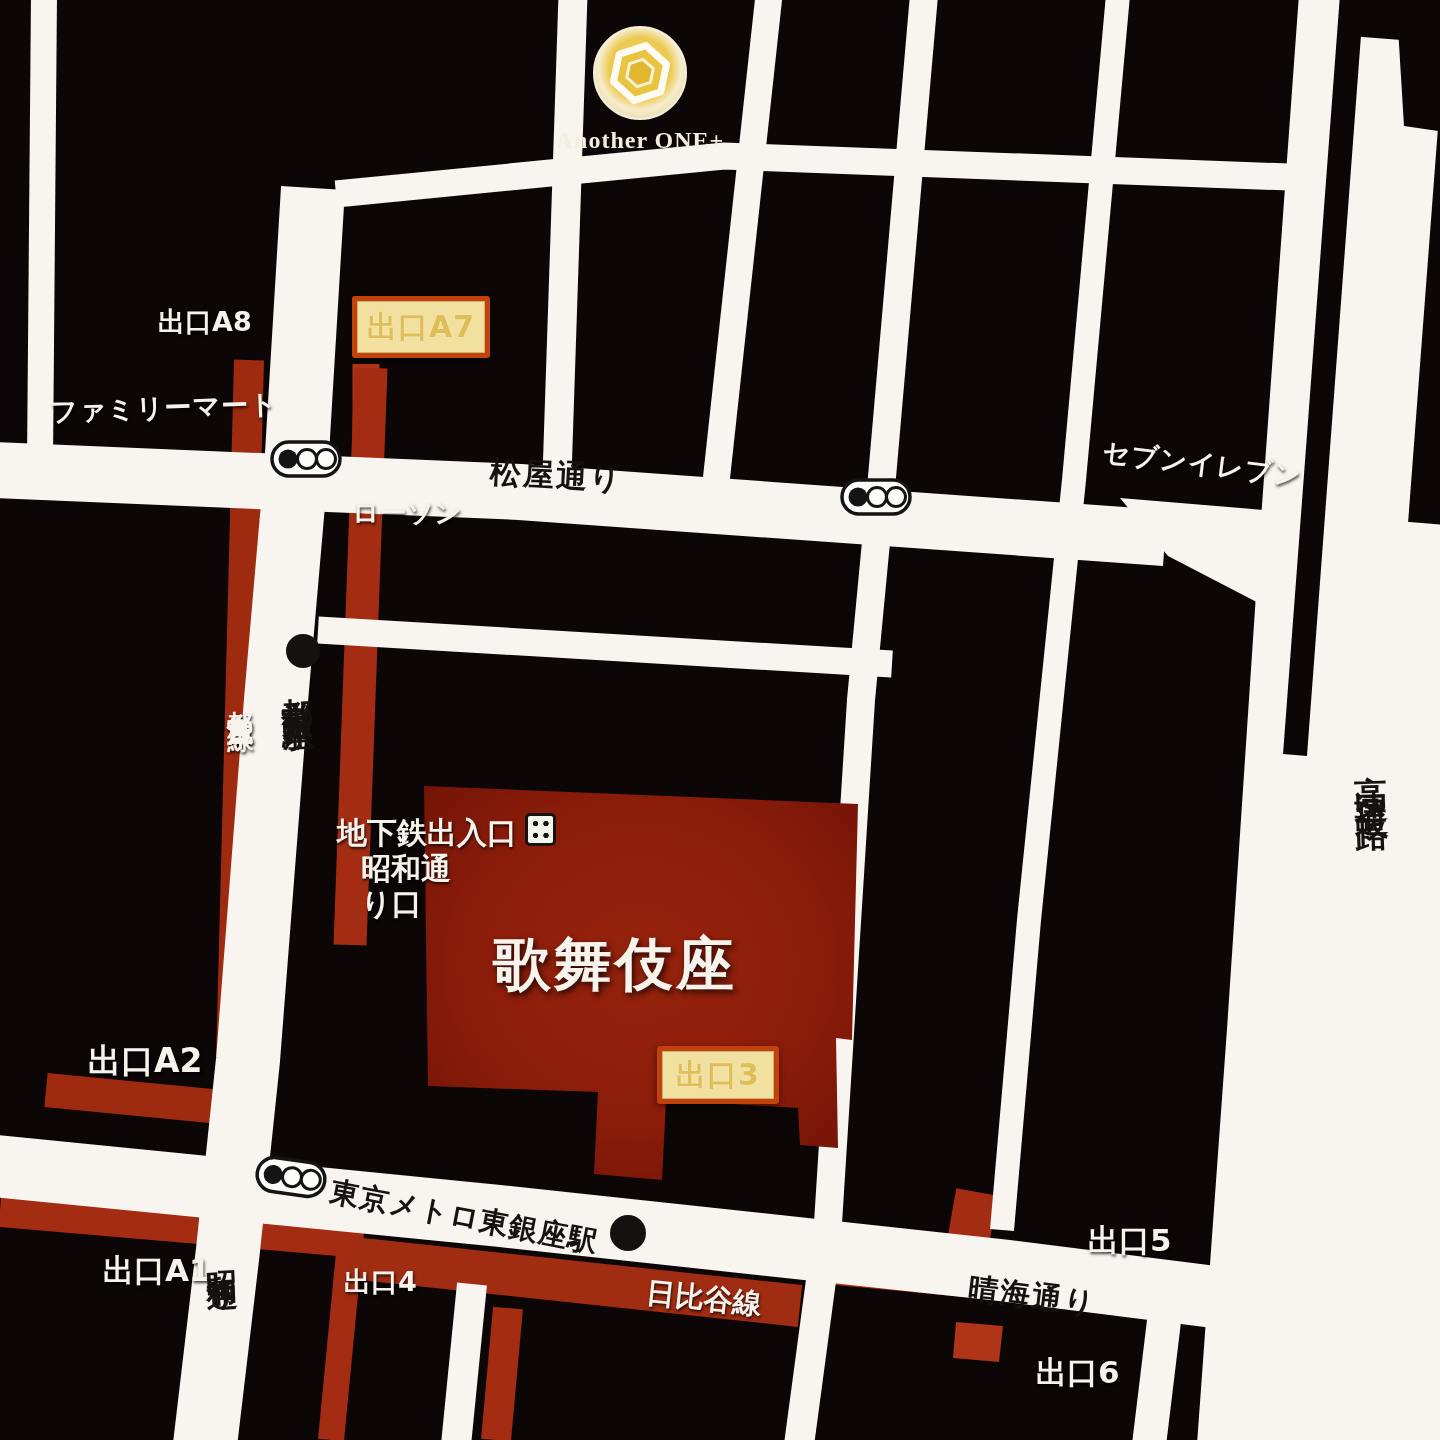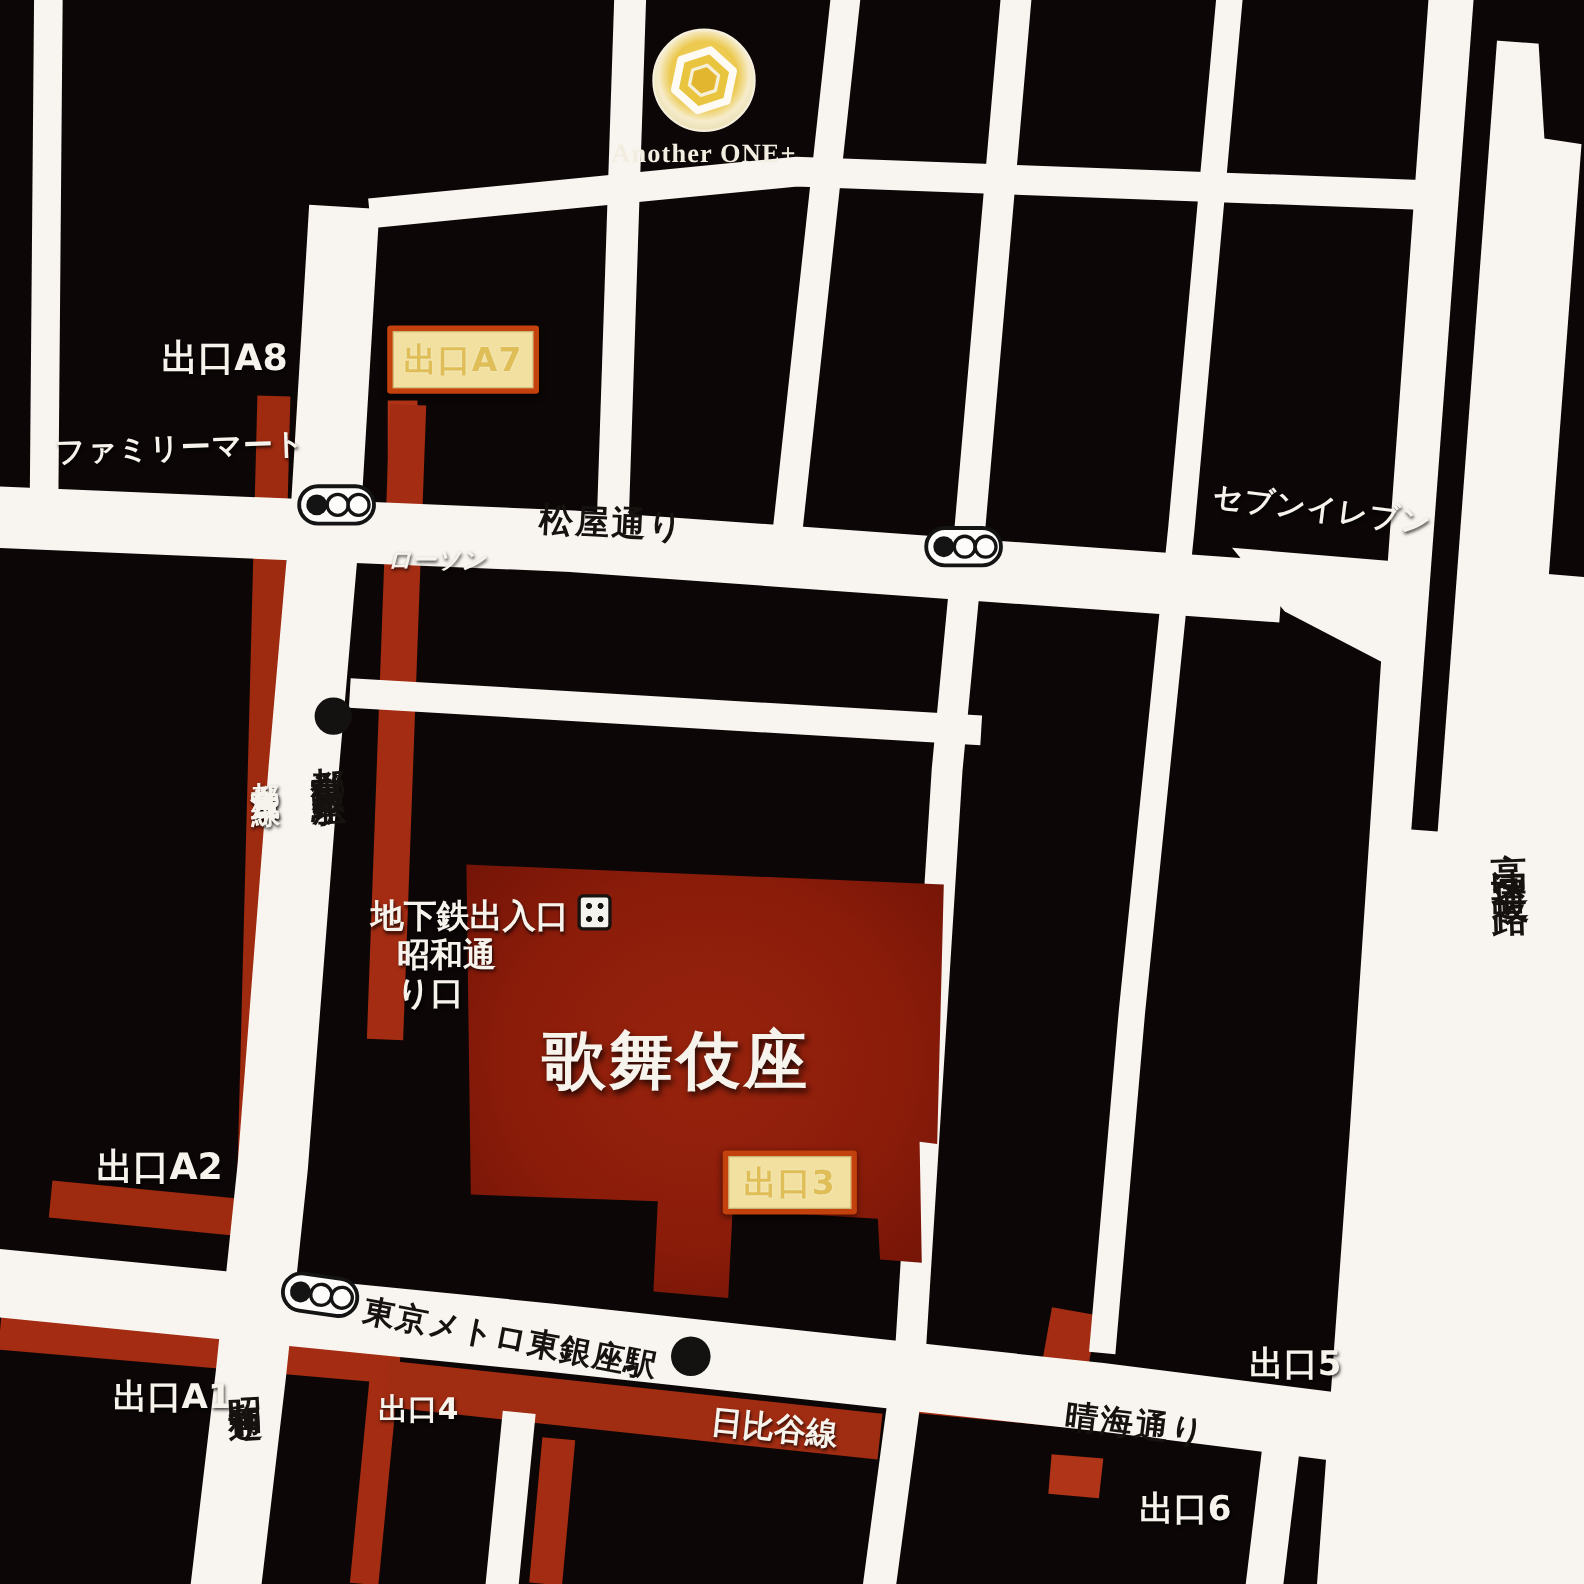--- a/index.html
+++ b/index.html
@@ -115,29 +115,29 @@
       <circle r="46" fill="url(#logoGrad)" stroke="#f5efdc" stroke-width="2"></circle>
       <g transform="rotate(12)">
         <polygon points="0,-28 24.2,-14 24.2,14 0,28 -24.2,14 -24.2,-14" fill="#e9c43f" stroke="#fdfbf3" stroke-width="7" stroke-linejoin="round"></polygon>
         <polygon points="0,-14 12.1,-7 12.1,7 0,14 -12.1,7 -12.1,-7" fill="#e2b62f" stroke="#f7f0d8" stroke-width="3" stroke-linejoin="round"></polygon>
       </g>
     </g>
   </svg>
 
   <div class="lbl logo-text" style="left:528px;top:126px;width:224px;">Another ONE+</div>
 
-  <div class="lbl w" style="left:147px;top:306px;font-size:33px;">出口A8</div>
+  <div class="lbl w" style="left:158px;top:306px;font-size:27px;">出口A8</div>
 
   <div class="badge" style="left:352px;top:296px;width:128px;height:52px;">
     <span>出口A7</span>
   </div>
 
   <div class="lbl w" style="left:50px;top:392px;font-size:27px;letter-spacing:1px;transform:rotate(-2deg);">ファミリーマート</div>
 
-  <div class="lbl w" style="left:352px;top:497px;font-size:22px;font-style:italic;">ローソン</div>
+  <div class="lbl w" style="left:352px;top:497px;font-size:27px;">ローソン</div>
 
   <div class="lbl b serif" style="left:490px;top:458px;font-size:31px;transform:rotate(3deg);letter-spacing:2px;">松屋通り</div>
 
   <div class="lbl w" style="left:1102px;top:448px;font-size:27px;transform:rotate(7deg);letter-spacing:1px;">セブンイレブン</div>
 
   <div class="lbl w vert" style="left:227px;top:690px;height:210px;font-size:26px;letter-spacing:4px;transform:rotate(-2deg);">都営浅草線</div>
 
   <div class="lbl b vert" style="left:283px;top:672px;height:250px;font-size:31px;letter-spacing:5px;transform:rotate(-3deg);">都営東銀座駅</div>
 
   <div class="lbl w" style="left:337px;top:813px;font-size:30px;"><span>地下鉄出入口</span><span class="gate"></span></div>
@@ -158,19 +158,19 @@
   <div class="lbl w" style="left:103px;top:1252px;font-size:31px;">出口A1</div>
 
   <div class="lbl b vert" style="left:206px;top:1246px;height:180px;font-size:31px;letter-spacing:4px;transform:rotate(-3deg);">昭和通り</div>
 
   <div class="lbl w" style="left:344px;top:1266px;font-size:27px;">出口4</div>
 
   <div class="lbl w" style="left:646px;top:1281px;font-size:29px;transform:rotate(6deg);">日比谷線</div>
 
   <div class="lbl b serif" style="left:968px;top:1278px;font-size:30px;transform:rotate(7deg);letter-spacing:2px;">晴海通り</div>
 
-  <div class="lbl w" style="left:1088px;top:1222px;font-size:31px;margin-left:48px;">出口5</div>
+  <div class="lbl w" style="left:1088px;top:1222px;font-size:31px;">出口5</div>
 
   <div class="lbl w" style="left:1036px;top:1354px;font-size:31px;">出口6</div>
 
   <div class="lbl b vert serif" style="left:1352px;top:748px;height:215px;font-size:34px;letter-spacing:14px;transform:rotate(-2deg);">高速道路</div>
 
 </div>
 
 </body></html>

